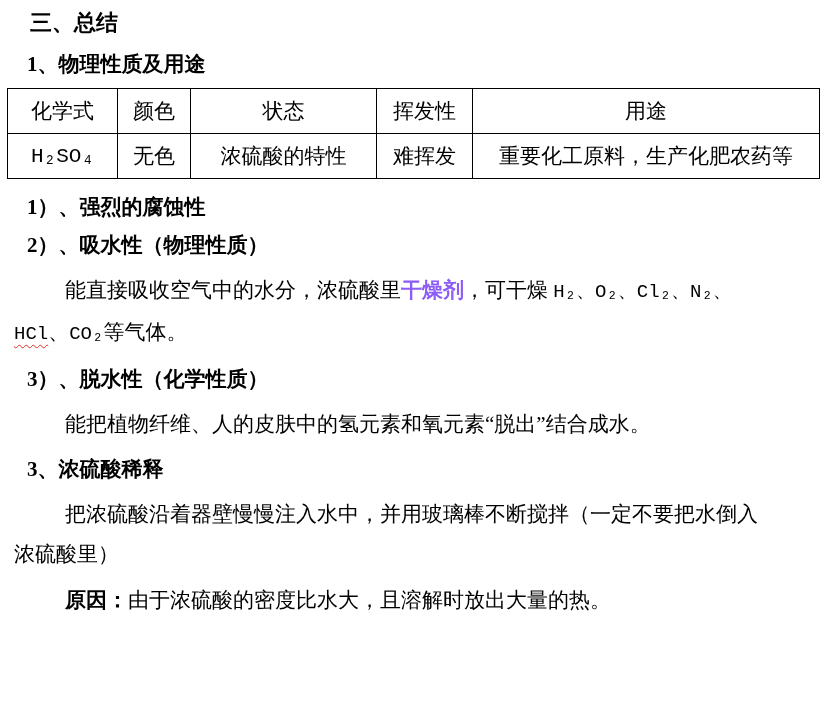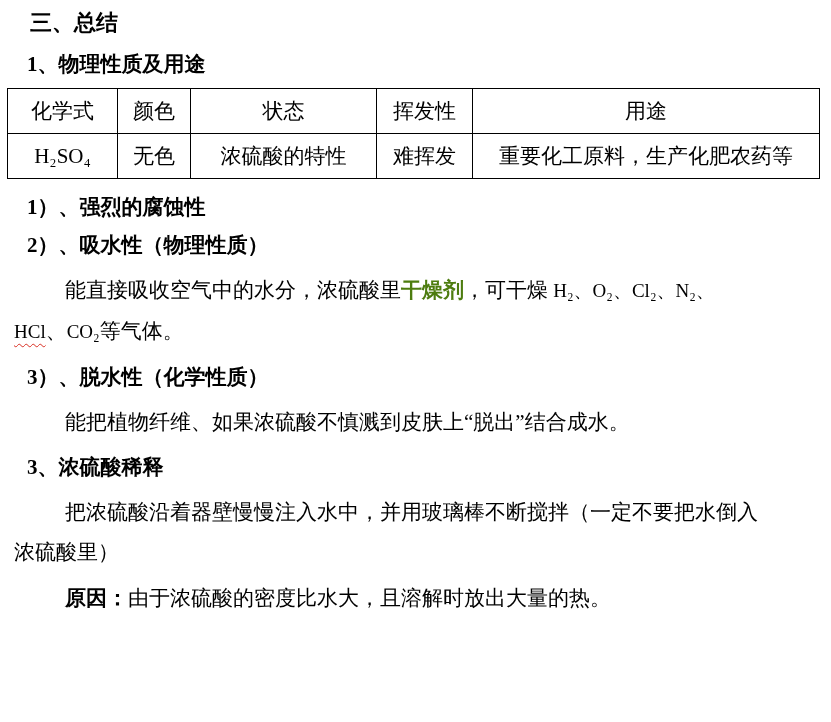--- a/index.html
+++ b/index.html
@@ -52,21 +52,21 @@
   .para {
     margin: 12px 0 0 14px;
     width: 804px;
     font-size: 21px;
     line-height: 40px;
     text-indent: 51px;
   }
   .para .cont { text-indent: 0; }
 
   .latin {
-    font-family: Liberation Serif, serif;
+    font-family: Liberation Mono, monospace;
     font-size: 19px;
   }
   .red { font-weight: bold; }
   .wavy {
     text-decoration: underline;
     text-decoration-style: wavy;
     text-decoration-color: #d93025;
     text-decoration-thickness: 1px;
     text-underline-offset: 5px;
     text-align: right;
@@ -108,28 +108,28 @@
   </tbody>
     </table>
 
 
   <div class="h">1）、强烈的腐蚀性</div>
 
 
   <div class="h tight">2）、吸水性（物理性质）</div>
 
   <div class="para">
-    <span>能直接吸收空气中的水分，浓硫酸里</span><span class="red" style="color: #4d7c0f;">干燥剂</span><span>，可干燥 </span><span class="latin">H₂、O₂、Cl₂、N₂、</span><br>
+    <span>能直接吸收空气中的水分，浓硫酸里</span><span class="red" style="color: #8b5cf6;">干燥剂</span><span>，可干燥 </span><span class="latin">H₂、O₂、Cl₂、N₂、</span><br>
     <span class="latin wavy">HCl</span><span>、</span><span class="latin">CO₂</span><span>等气体。</span>
   </div>
 
   <div class="h tight">3）、脱水性（化学性质）</div>
 
   <div class="para">
-    <span>能把植物纤维、如果浓硫酸不慎溅到皮肤上“脱出”结合成水。</span>
+    <span>能把植物纤维、人的皮肤中的氢元素和氧元素“脱出”结合成水。</span>
   </div>
 
   <div class="h tight">3、浓硫酸稀释</div>
 
   <div class="para">
     <span>把浓硫酸沿着器壁慢慢注入水中，并用玻璃棒不断搅拌（一定不要把水倒入</span><br>
     <span class="cont">浓硫酸里）</span>
   </div>
 
   <div class="para" style="margin-top:6px">

